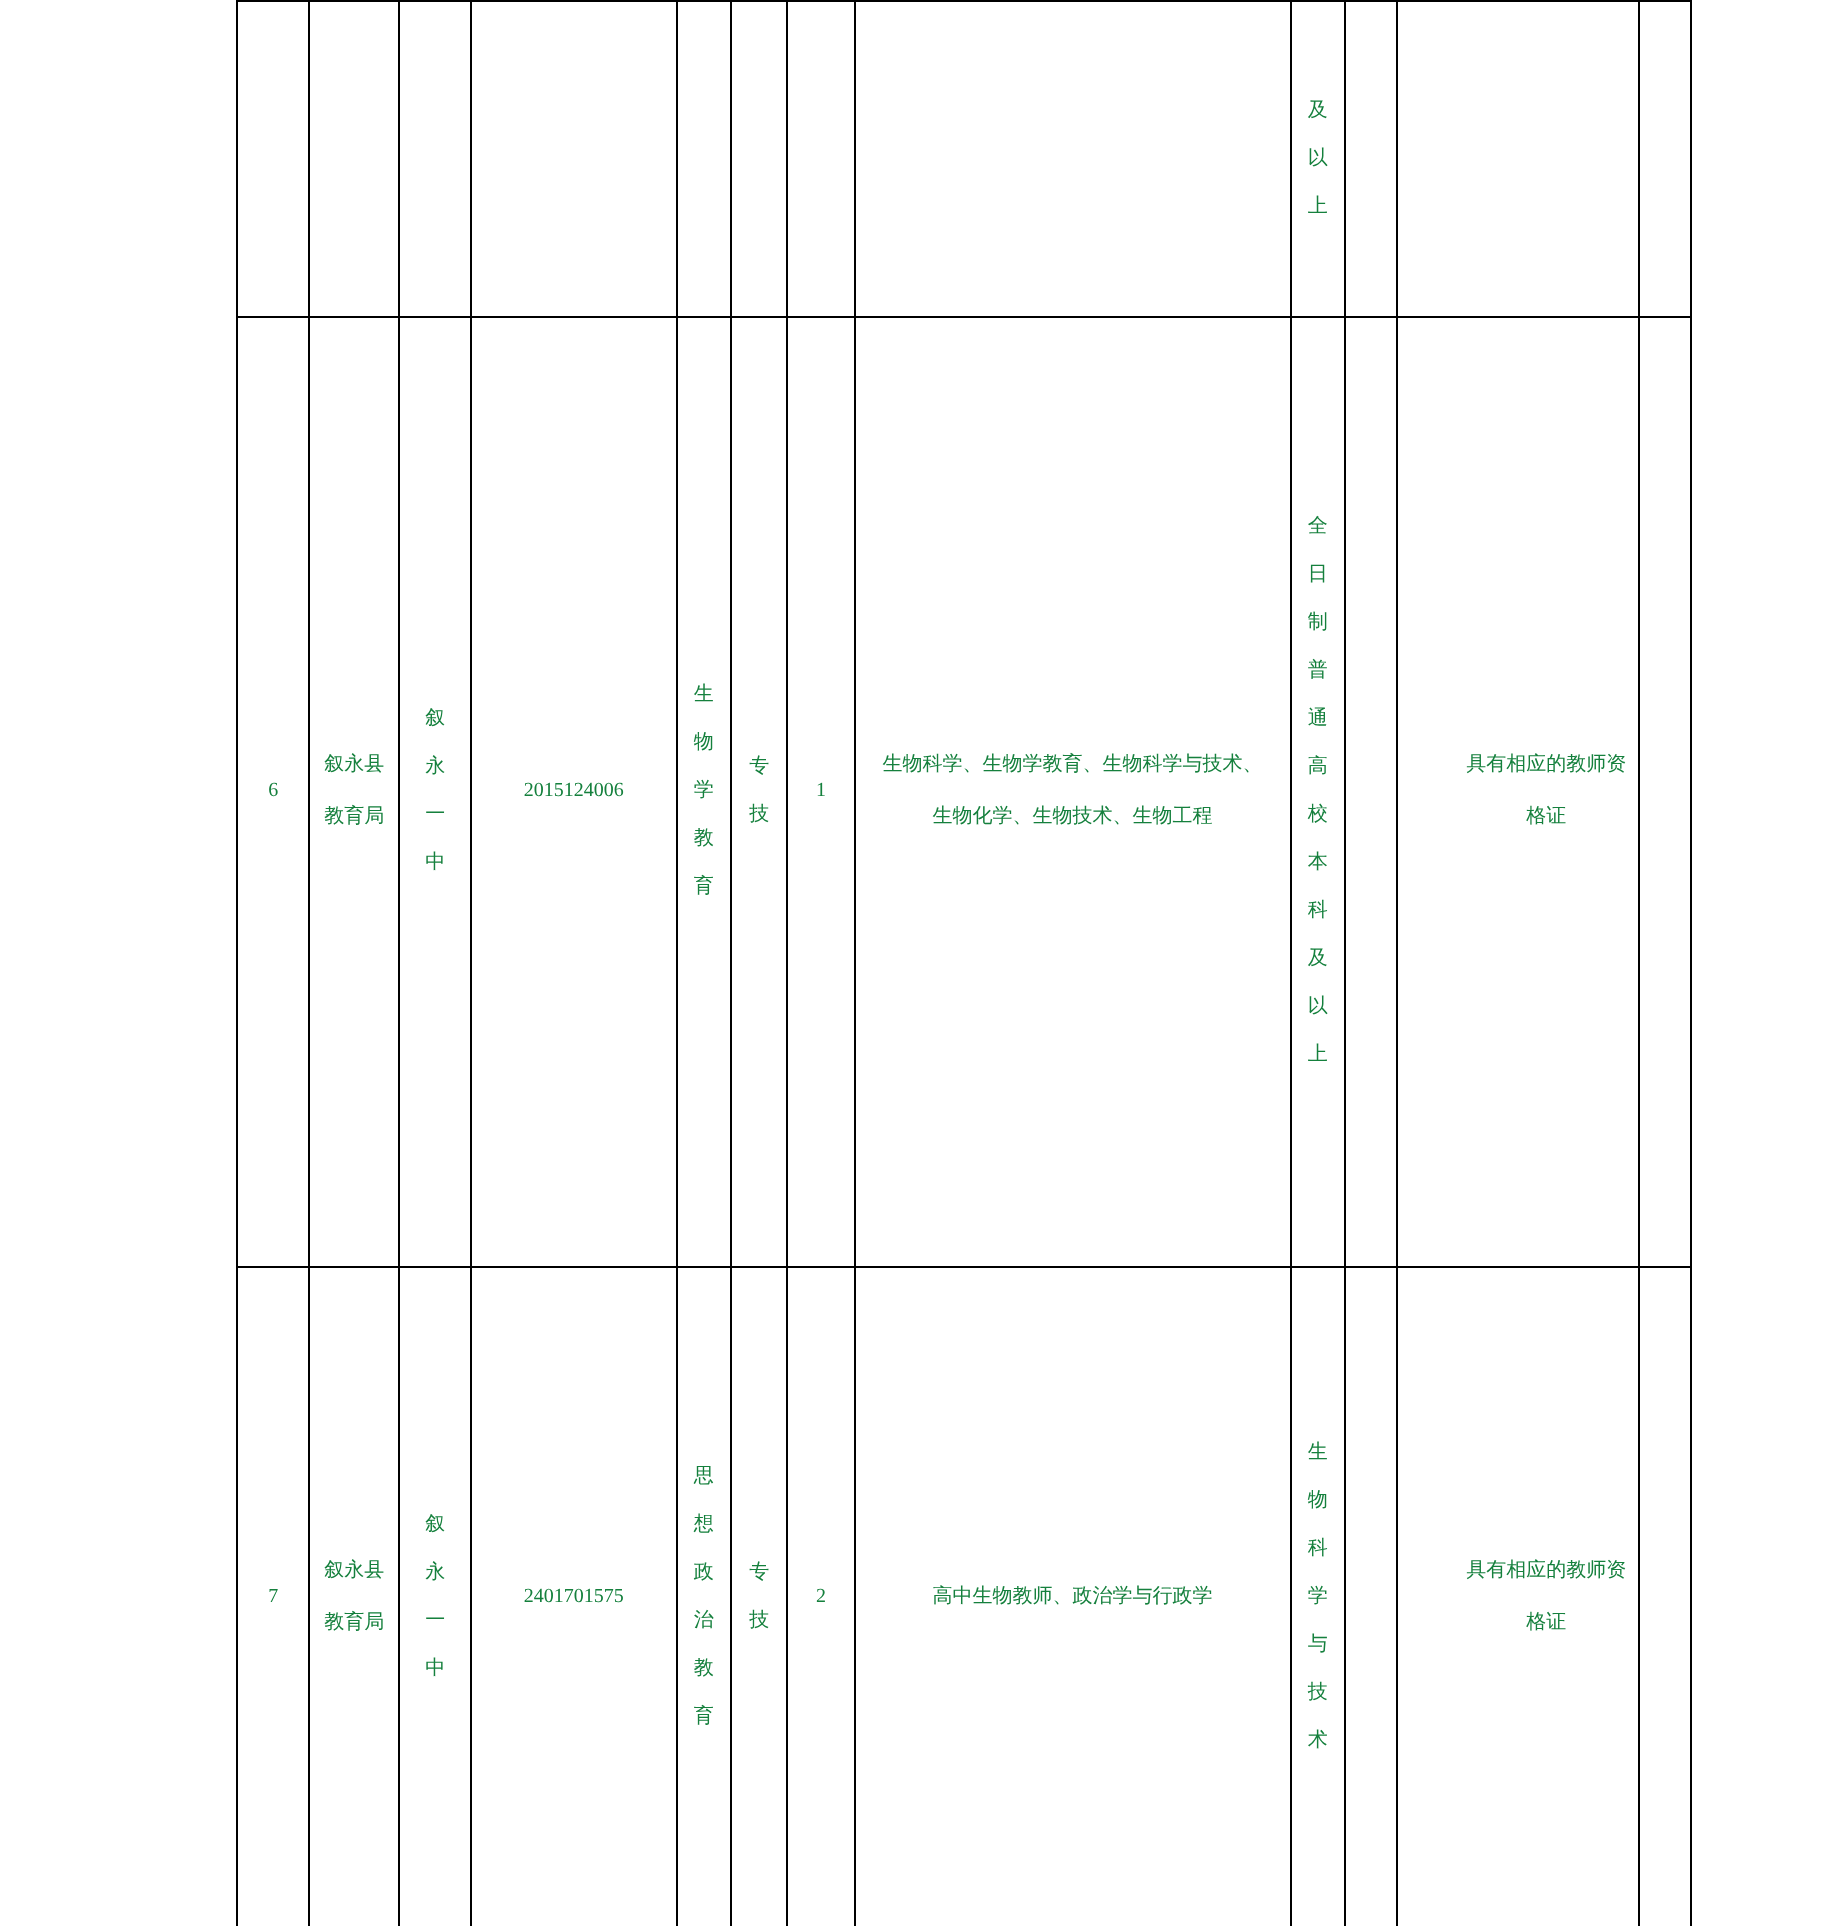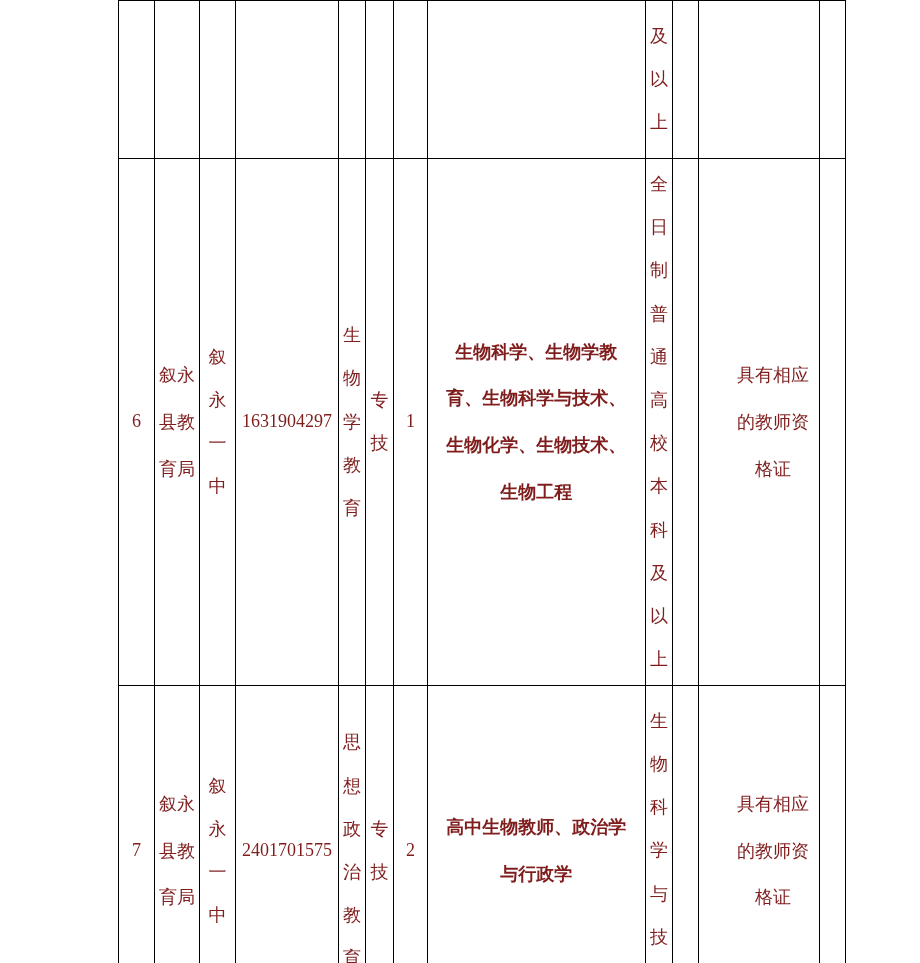--- a/index.html
+++ b/index.html
@@ -23,22 +23,22 @@
       border-collapse: collapse;
       width: 728px;
       margin-left: 118px;
       margin-top: 0;
       table-layout: fixed;
     }
     td {
       border: 1px solid #000;
       text-align: center;
       vertical-align: middle;
-      font-size: 18px;
-      color: #7f1d1d;
+      font-size: 10px;
+      color: #15803d;
       line-height: 2.2;
       padding: 4px 2px;
     }
     .col-idx { width: 34px; }
     .col-dept { width: 42px; }
     .col-unit { width: 34px; }
     .col-code { width: 96px; }
     .col-pos { width: 26px; }
     .col-type { width: 26px; }
     .col-qty { width: 32px; }
@@ -61,21 +61,20 @@
     }
     .row-last-partial {
       height: 330px;
     }
     .row-last-partial td {
       border-bottom: none;
     }
     .major-text {
       line-height: 2.6;
       padding: 4px 8px;
-      font-weight: bold;
     }
     .req-text {
       line-height: 2.6;
       margin-left: 28px;
     }
     .dept-text {
       line-height: 2.6;
     }
   </style>
 </head>
@@ -115,21 +114,21 @@
         <td></td>
       </tr>
       <tr class="row-full">
         <td>6</td>
         <td>
             <div class="dept-text">叙永县教育局</div>
           </td>
         <td>
             <div class="narrow-vert">叙永一中</div>
           </td>
-        <td>1631904297</td>
+        <td>2015124006</td>
         <td>
             <div class="narrow-vert">生物学教育</div>
           </td>
         <td>
             <div class="narrow-vert">专技</div>
           </td>
         <td>1</td>
         <td>
             <div class="major-text">生物科学、生物学教育、生物科学与技术、生物化学、生物技术、生物工程</div>
           </td>

